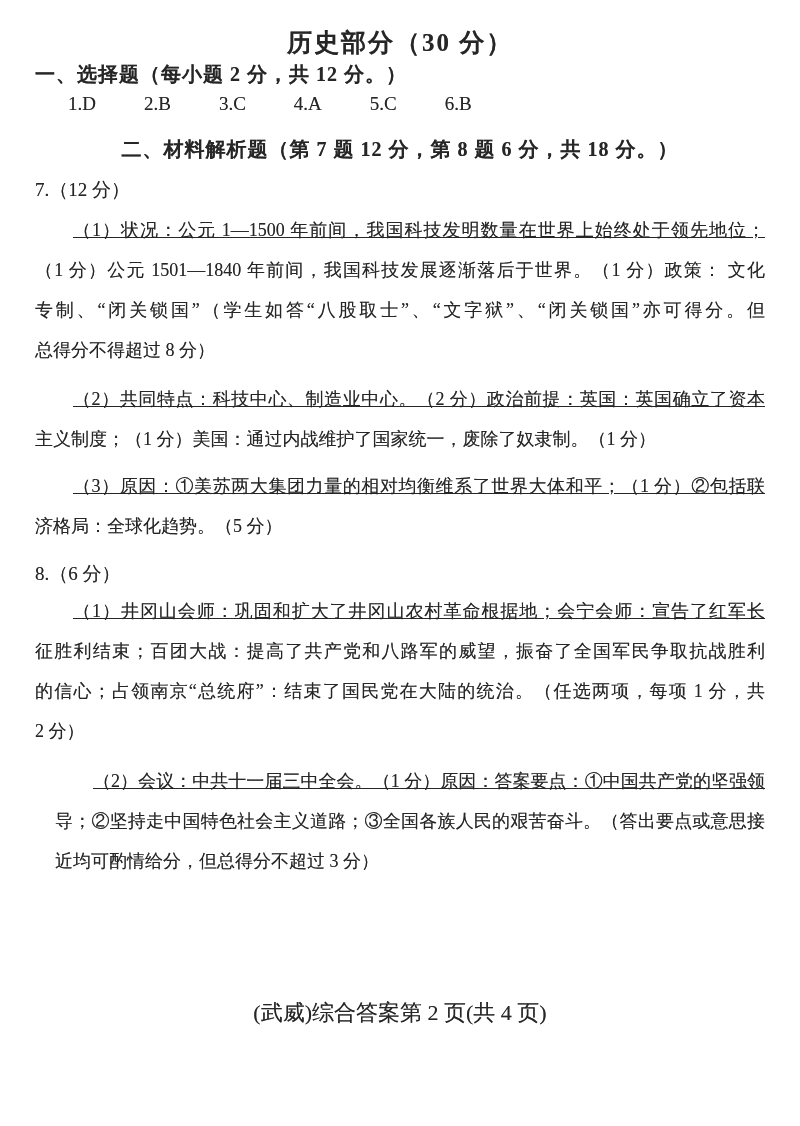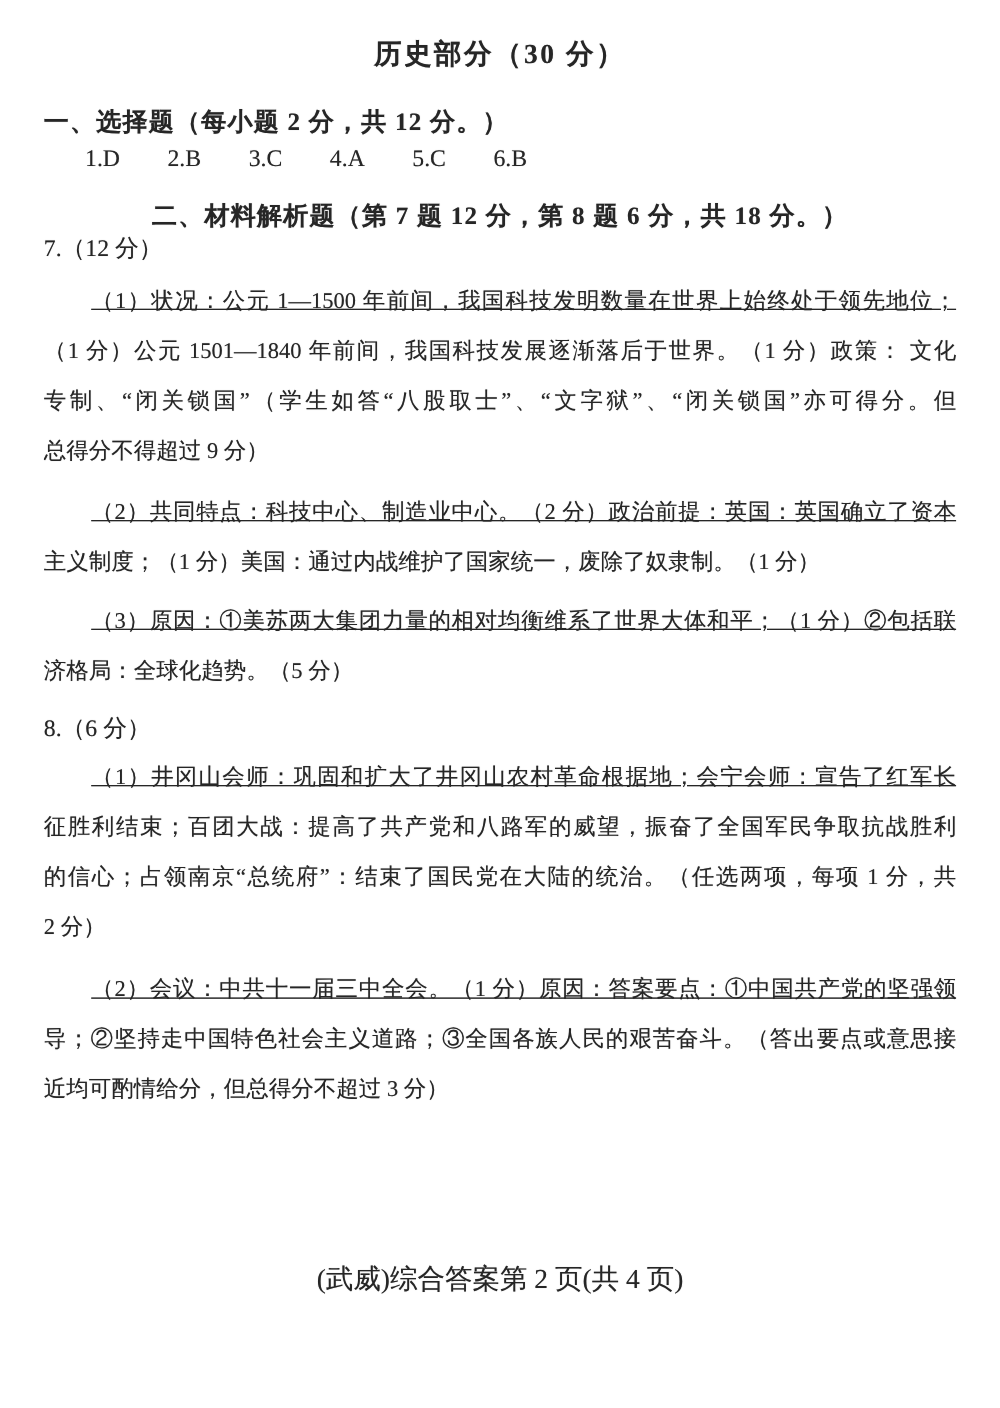--- a/index.html
+++ b/index.html
@@ -17,64 +17,64 @@
   .page {
     box-sizing: border-box;
     width: 800px;
     height: 1126px;
     padding: 0 35px;
     background: #ffffff;
     text-shadow: 0 0 0.6px rgba(60,60,60,0.55);
   }
   .title {
     margin-top: 26px;
-    font-size: 22px;
+    font-size: 25px;
     font-weight: 700;
     line-height: 34px;
     text-align: center;
     letter-spacing: 2px;
   }
   .h-sec {
     font-size: 20px;
     font-weight: 700;
     line-height: 28px;
     letter-spacing: 1px;
   }
-  #h-choice { margin-top: 24px; }
+  #h-choice { }
   #h-material { margin-top: 18px; text-align: center; }
   .answers {
     margin-top: 3px;
     padding-left: 33px;
     display: flex;
-    gap: 38px;
+    gap: 48px;
     font-size: 19px;
     line-height: 26px;
   }
   .qlabel {
     font-size: 19px;
     line-height: 26px;
   }
-  #q7-label { }
+  #q7-label { margin-top: 14px; }
   #q8-label { margin-top: 15px; }
   .para { font-size: 18px; }
   .line {
     line-height: 40px;
     height: 40px;
     overflow: hidden;
   }
   .indent { text-indent: 38px; text-decoration: underline; }
   .full {
     text-align: justify;
     text-align-last: justify;
   }
   #p7-1 { margin-top: 7px; }
   #p7-2 { margin-top: 9px; }
   #p7-3 { margin-top: 7px; }
   #p8-1 { margin-top: 4px; }
-  #p8-2 { margin-top: 10px; }
+  #p8-2 { margin-top: 10px; margin-left: 20px; }
   .footer {
     margin-top: 119px;
     text-align: center;
     font-size: 22px;
     line-height: 26px;
   }
 </style>
 </head>
 <body>
 
@@ -94,21 +94,21 @@
   </div>
 
   <div class="h-sec" id="h-material">二、材料解析题（第 7 题 12 分，第 8 题 6 分，共 18 分。）</div>
 
   <div class="qlabel" id="q7-label">7.（12 分）</div>
 
   <div class="para" id="p7-1">
     <div class="line indent full">（1）状况：公元 1—1500 年前间，我国科技发明数量在世界上始终处于领先地位；</div>
     <div class="line full">（1 分）公元 1501—1840 年前间，我国科技发展逐渐落后于世界。（1 分）政策： 文化</div>
     <div class="line full">专制、“闭关锁国”（学生如答“八股取士”、“文字狱”、“闭关锁国”亦可得分。但</div>
-    <div class="line">总得分不得超过 9 分）</div>
+    <div class="line">总得分不得超过 8 分）</div>
   </div>
 
   <div class="para" id="p7-2">
     <div class="line indent full">（2）共同特点：科技中心、制造业中心。（2 分）政治前提：英国：英国确立了资本</div>
     <div class="line">主义制度；（1 分）美国：通过内战维护了国家统一，废除了奴隶制。（1 分）</div>
   </div>
 
   <div class="para" id="p7-3">
     <div class="line indent full">（3）原因：①美苏两大集团力量的相对均衡维系了世界大体和平；（1 分）②包括联</div>
     <div class="line">济格局：全球化趋势。（5 分）</div>

